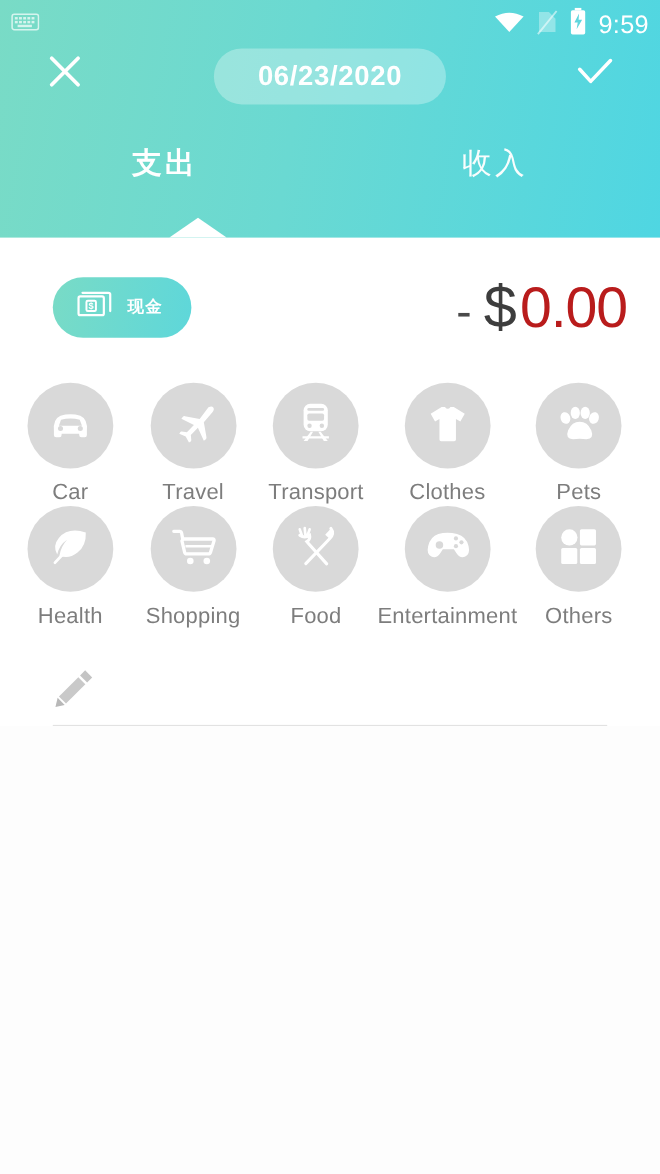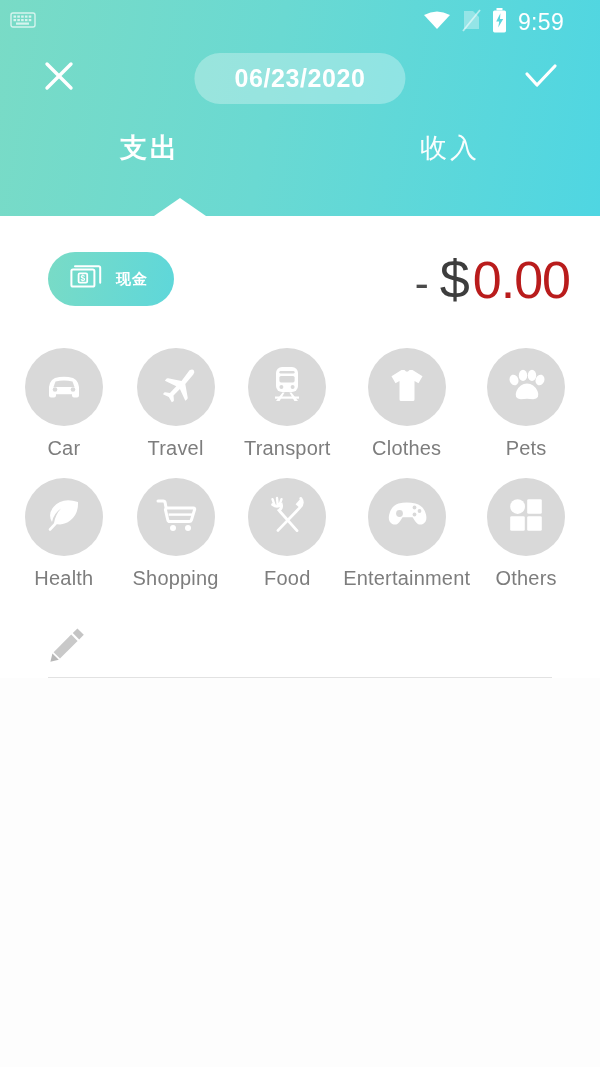--- a/index.html
+++ b/index.html
@@ -12,33 +12,33 @@
   .phone { position:relative; width:600px; height:1067px; background:#fdfdfd; }
 
   
   .header {
     position:relative; width:600px; height:216px;
     background:linear-gradient(100deg,#79dbc6 0%,#6ad9d2 45%,#4fd6e2 100%);
     overflow:visible;
   }
   .statusbar {
     height:44px; display:flex; align-items:center;
-    padding:0 36px 0 10px;
+    padding:0 10px 0 10px;
   }
   .sb-left { display:flex; align-items:center; gap:8px; }
   .sb-right { margin-left:auto; display:flex; align-items:center; gap:11px; }
   .kbd-icon { display:block; opacity:.82; }
   .sb-time {
     color:#ffffff; font-size:23px; font-weight:400;
     letter-spacing:.3px; line-height:1;
   }
 
   
   .navrow {
-    height:68px; display:flex; align-items:center;
+    height:68px; display:flex; align-items:flex-start;
     padding:0 36px; position:relative;
   }
   .nav-icon-btn {
     width:46px; height:46px; display:flex;
     align-items:center; justify-content:center; cursor:pointer;
   }
   .date-pill {
     position:absolute; left:50%; transform:translateX(-50%);
     background:rgba(255,255,255,0.30);
     border-radius:26px; padding:11px 40px;
@@ -81,21 +81,21 @@
     display:flex; align-items:baseline; gap:4px;
     font-size:50px; letter-spacing:-1px; cursor:pointer;
   }
   .amount .sign { color:#4a4a4a; font-size:42px; font-weight:400; margin-right:8px;}
   .amount .cur  { color:#3d3d3d; font-size:54px; font-weight:400; }
   .amount .val  { color:#b91c1c; font-size:52px; font-weight:400; }
 
   
   .cat-grid {
     display:grid; grid-template-columns:repeat(5,1fr);
-    row-gap:18px; padding:18px 18px 10px 8px;
+    padding:18px 18px 10px 8px;
   }
   .cat {
     display:flex; flex-direction:column; align-items:center;
     cursor:pointer;
   }
   .cat-circle {
     width:78px; height:78px; border-radius:50%;
     background:#d9d9d9; display:flex;
     align-items:center; justify-content:center;
   }

